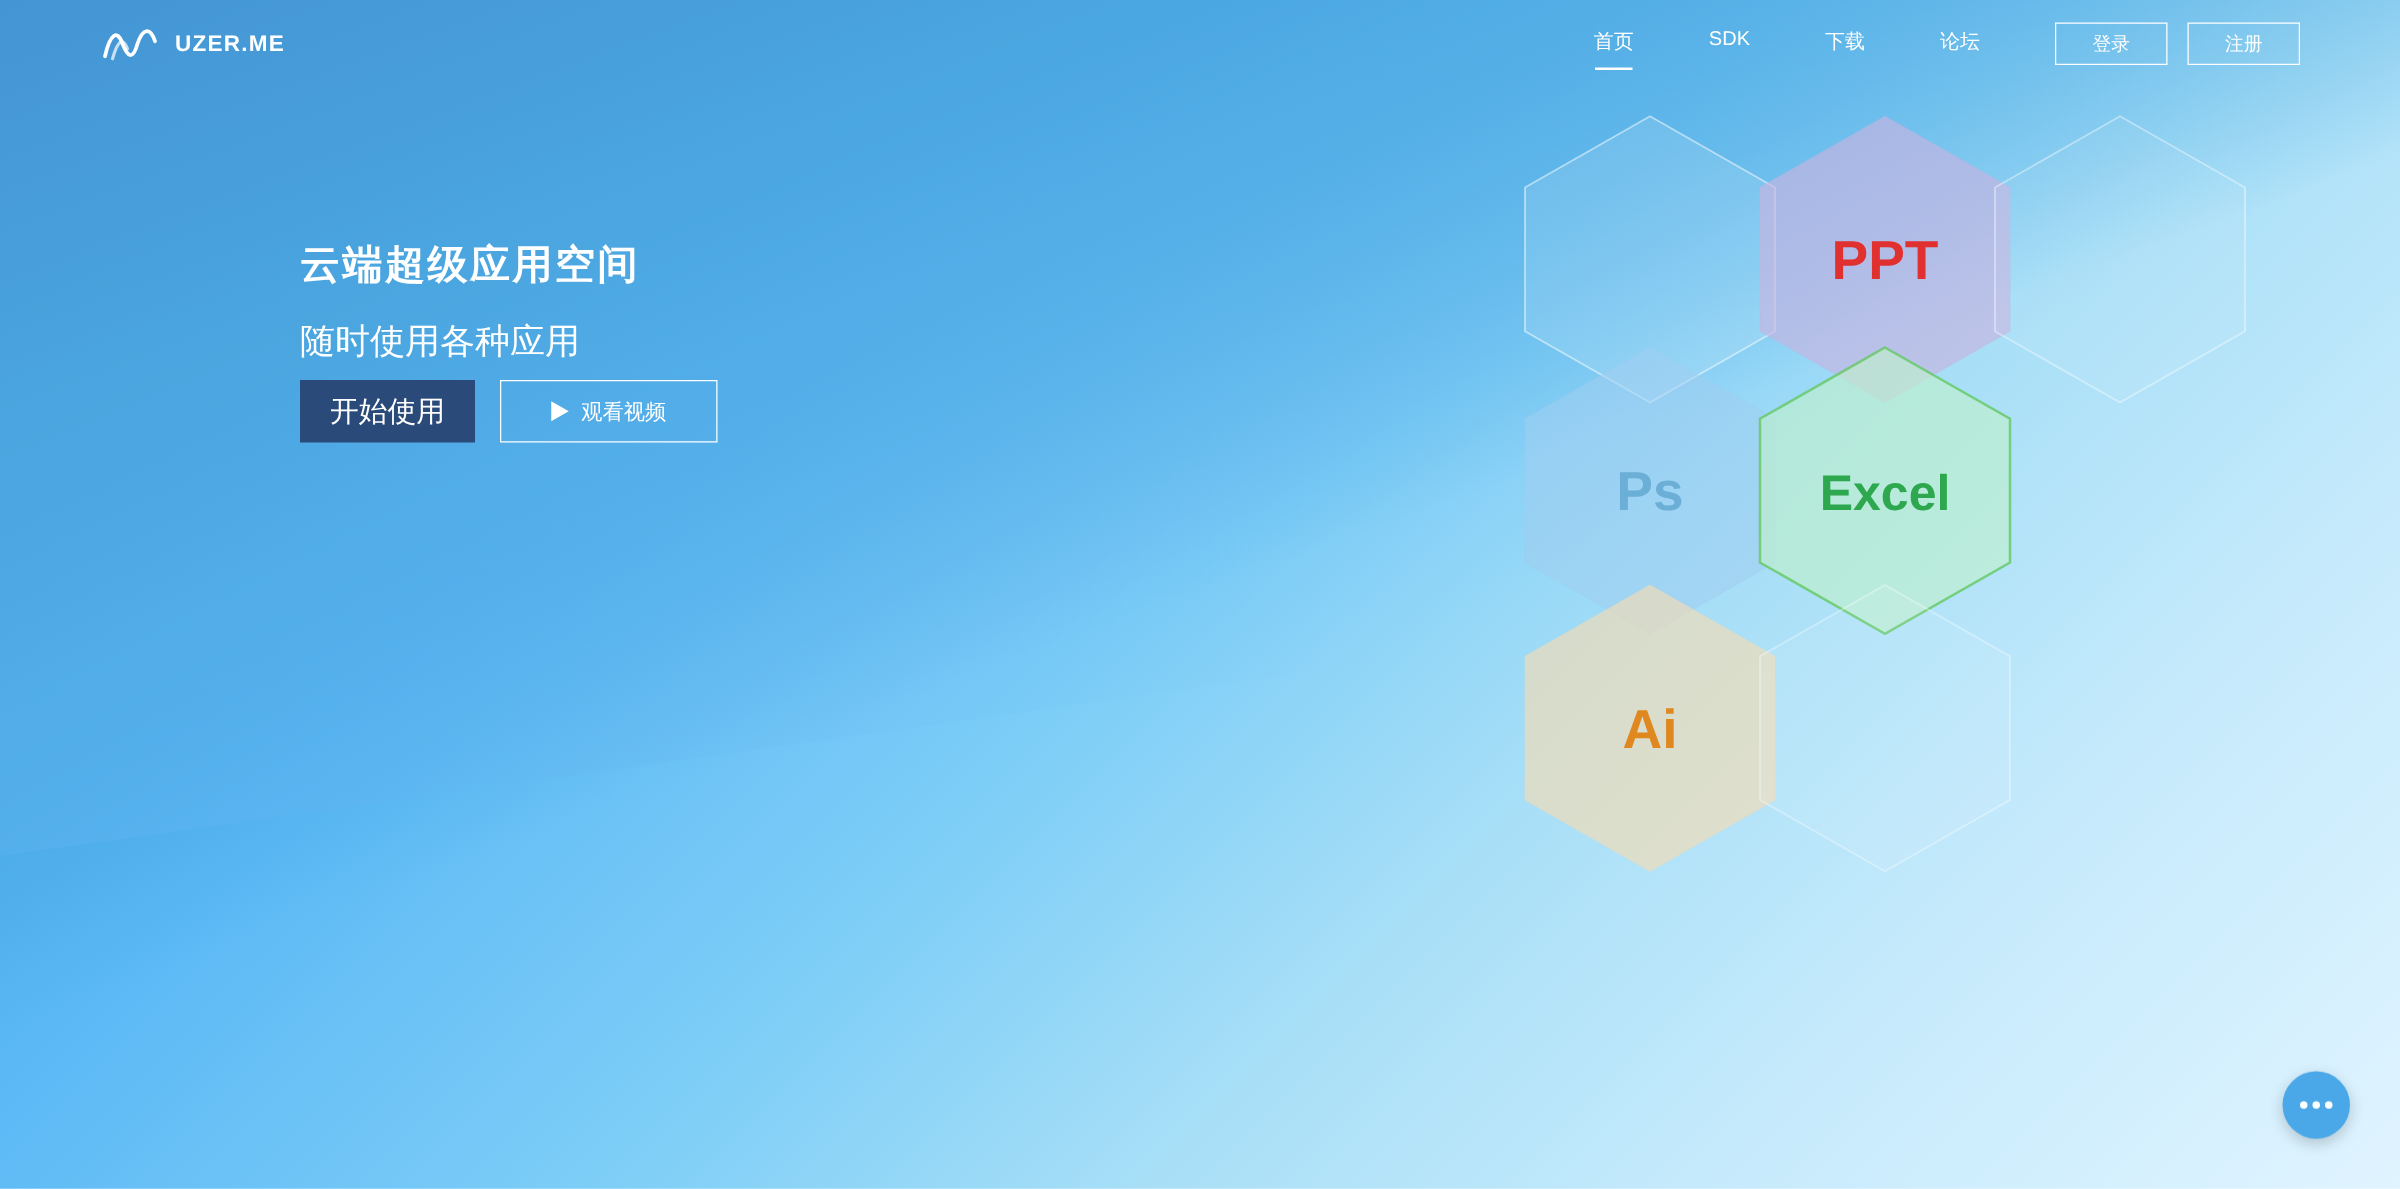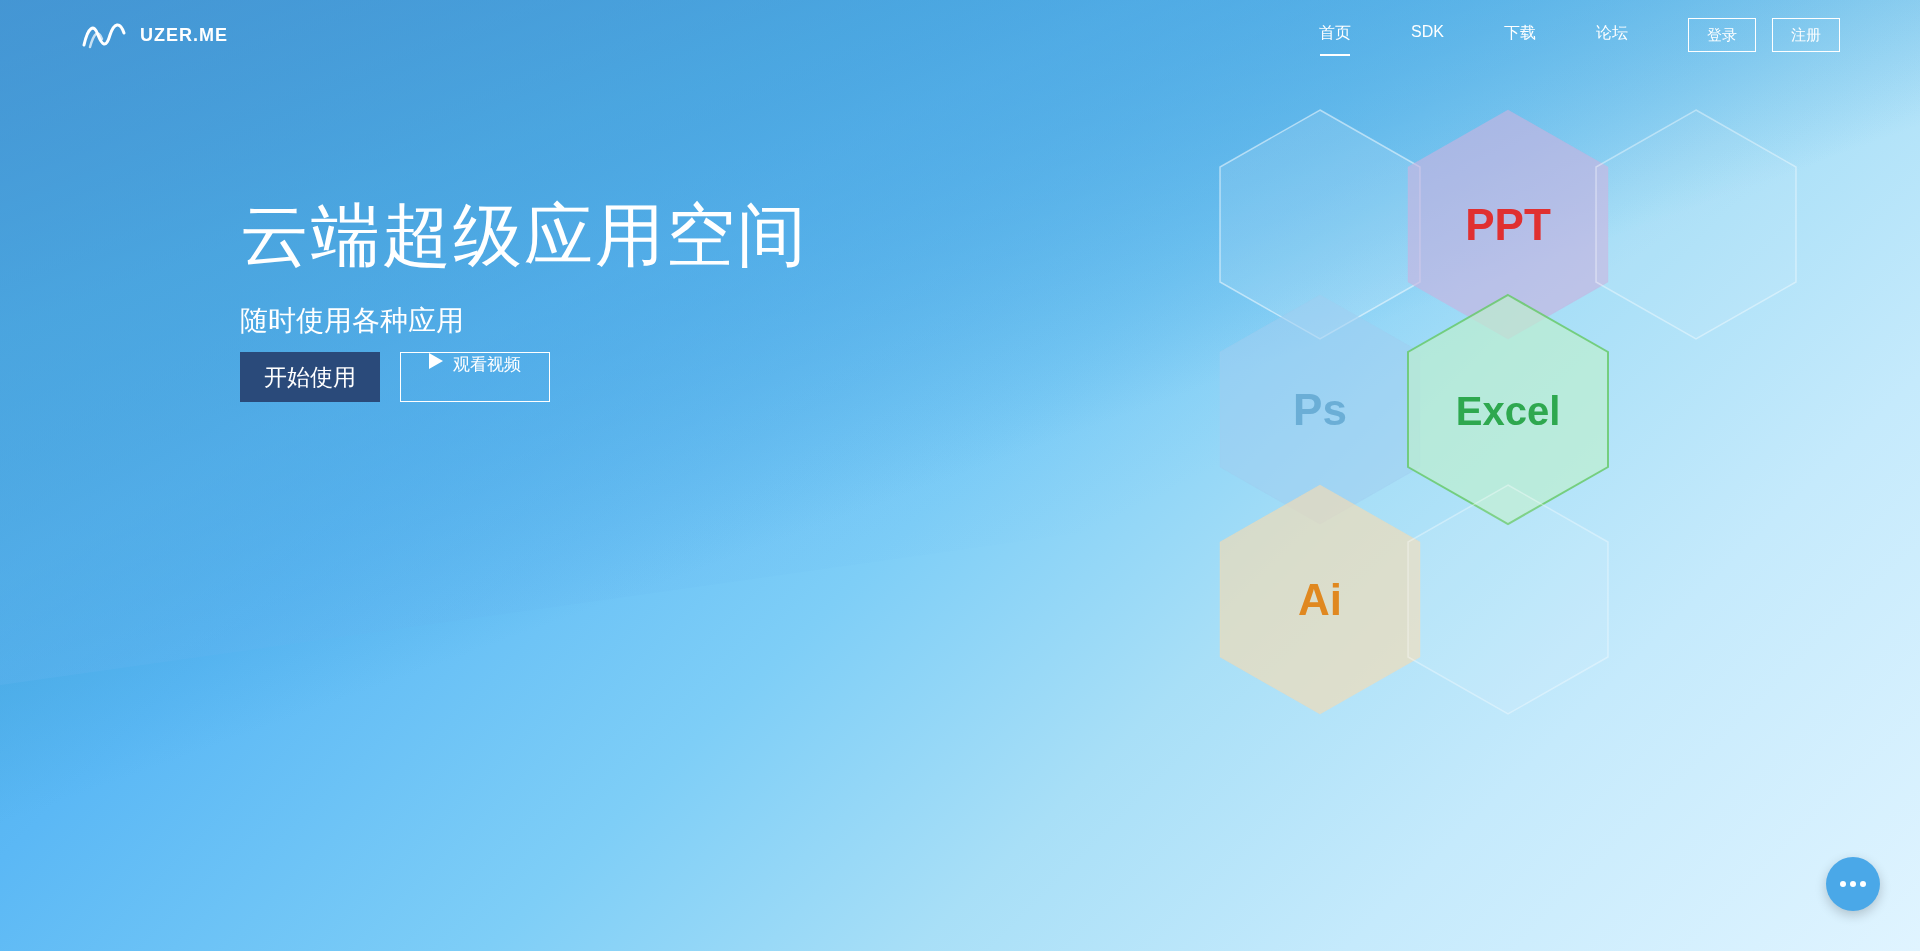--- a/index.html
+++ b/index.html
@@ -92,21 +92,21 @@
       height: 2px;
       background: white;
     }
 
     .nav-buttons {
       display: flex;
       gap: 16px;
     }
 
     .btn-login, .btn-register {
-      width: 68px;
+      width: 90px;
       height: 34px;
       border: 1.5px solid white;
       background: transparent;
       color: white;
       font-size: 15px;
       cursor: pointer;
       display: flex;
       align-items: center;
       justify-content: center;
     }
@@ -114,22 +114,22 @@
     
     .hero-content {
       position: relative;
       z-index: 10;
       padding-left: 240px;
       padding-top: 120px;
     }
 
     .hero-title {
       color: white;
-      font-size: 69px;
-      font-weight: 400;
+      font-size: 32px;
+      font-weight: 700;
       letter-spacing: 2px;
       margin-bottom: 20px;
     }
 
     .hero-subtitle {
       color: white;
       font-size: 28px;
       font-weight: 400;
       margin-bottom: 12px;
     }
@@ -153,45 +153,45 @@
       color: white;
       font-size: 23px;
       border: none;
       cursor: pointer;
       display: flex;
       align-items: center;
       justify-content: center;
     }
 
     .btn-video {
-      width: 150px;
+      width: 174px;
       height: 50px;
       background: transparent;
       color: white;
       font-size: 17px;
       border: 1.5px solid white;
       cursor: pointer;
       display: flex;
-      align-items: flex-start;
+      align-items: center;
       justify-content: center;
       gap: 10px;
     }
 
     .play-icon {
       width: 0;
       height: 0;
       border-top: 8px solid transparent;
       border-bottom: 8px solid transparent;
       border-left: 14px solid white;
     }
 
     
     .hexagons-area {
       position: absolute;
-      top: 100px;
+      top: 83px;
       right: 100px;
       width: 680px;
       height: 620px;
       z-index: 10;
     }
 
     
     .chat-bubble {
       position: fixed;
       bottom: 40px;

